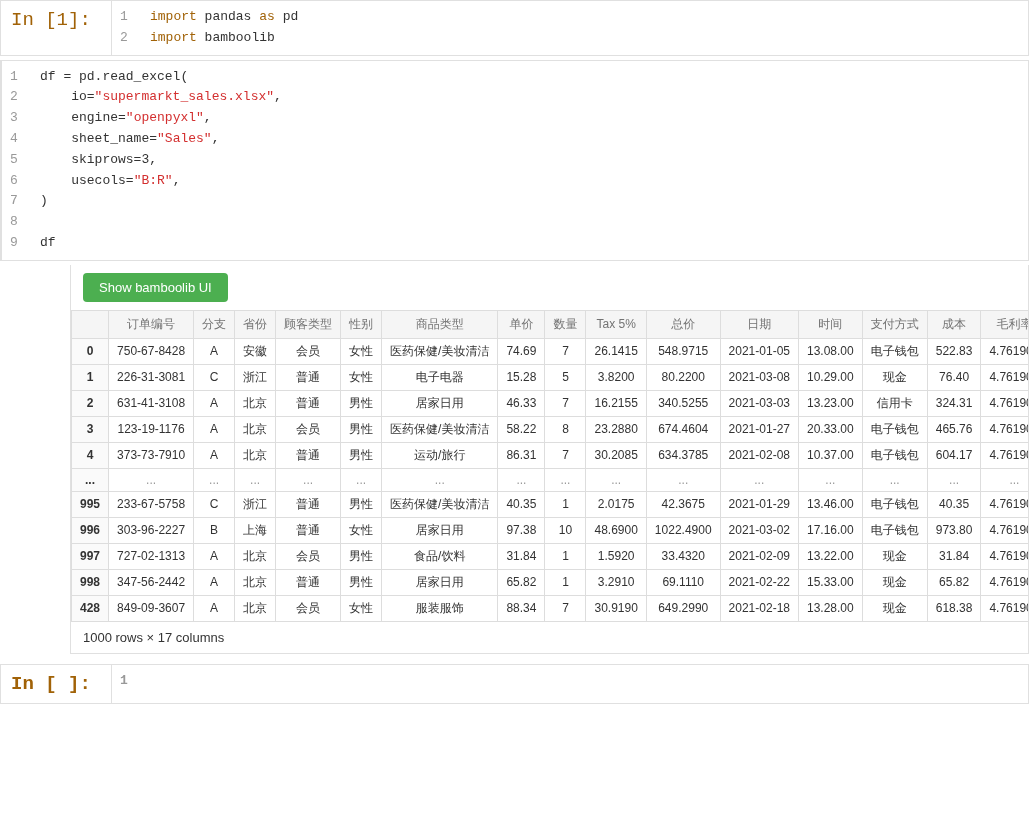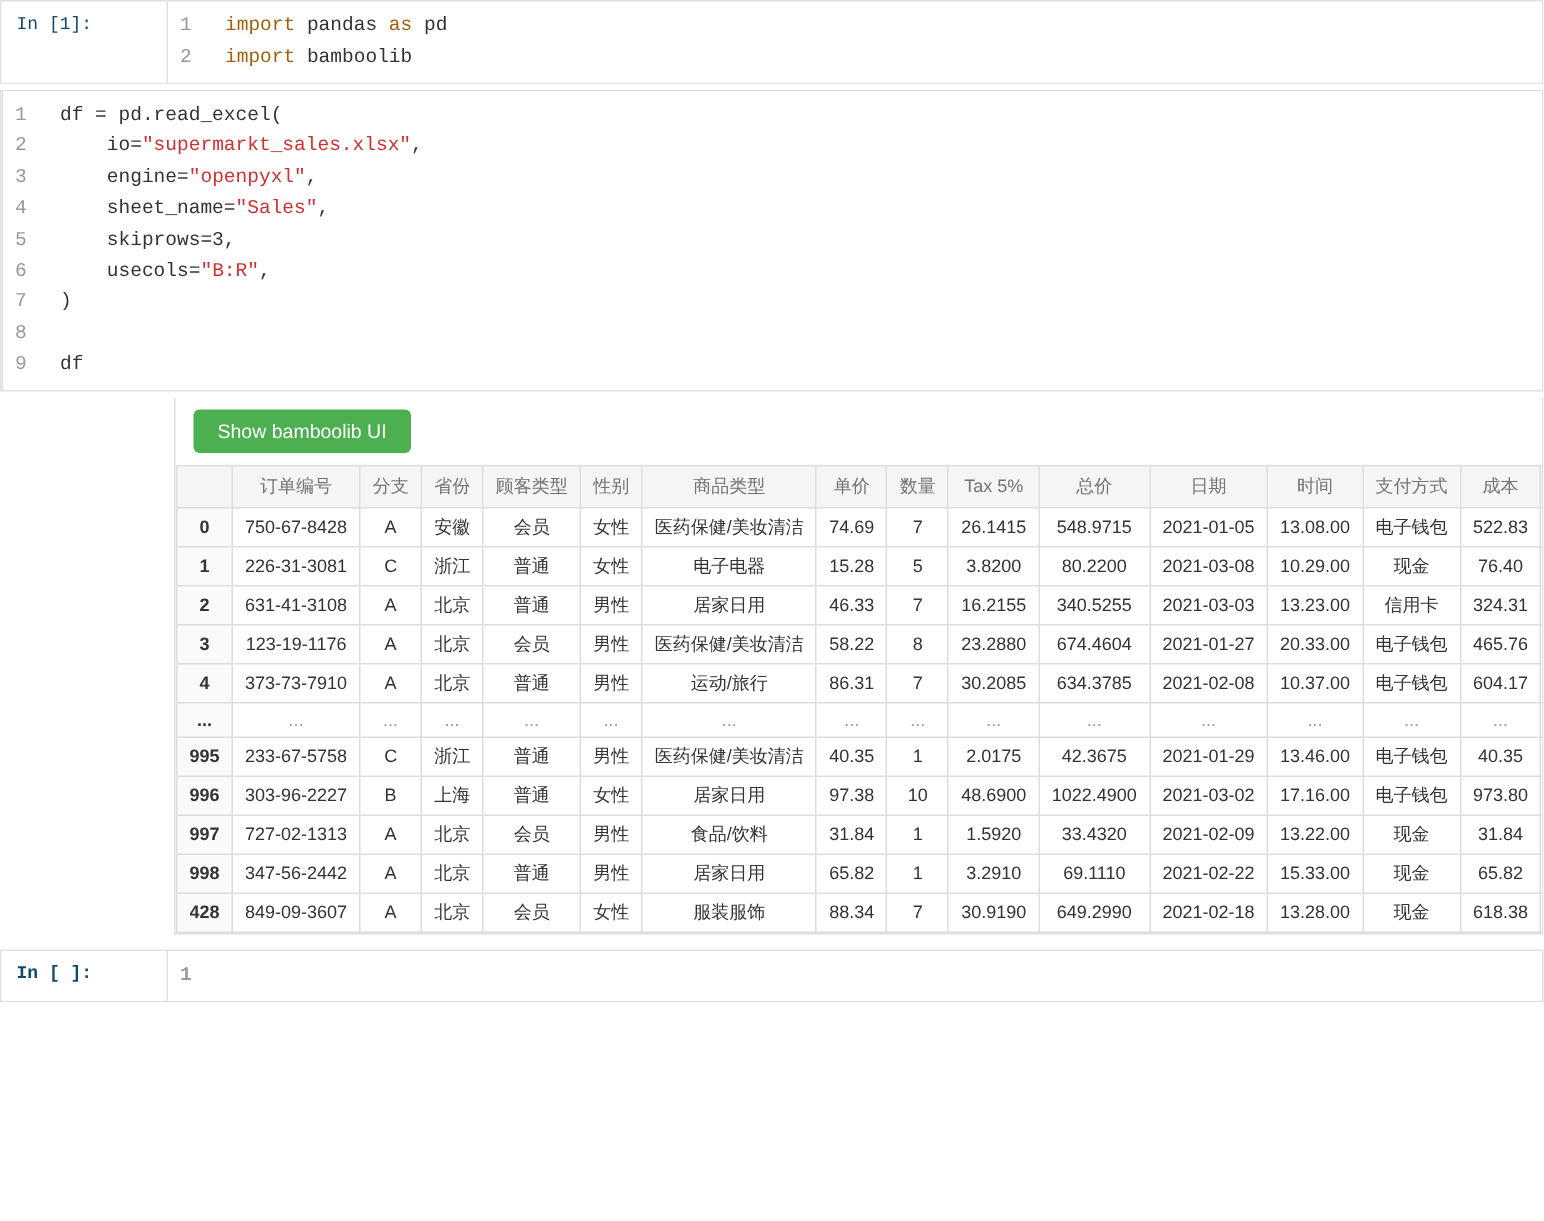--- a/index.html
+++ b/index.html
@@ -19,22 +19,22 @@
     
     .cell {
       display: flex;
       border: 1px solid #e0e0e0;
       margin-bottom: 4px;
     }
 
     .cell-prompt {
       min-width: 110px;
       padding: 8px 10px;
-      color: #0c4a6e;
-      font-size: 12px;
+      color: #a16207;
+      font-size: 19px;
       background: #fff;
       white-space: nowrap;
     }
 
     .cell-content {
       flex: 1;
       padding: 6px 8px;
       background: #fff;
       border-left: 1px solid #e0e0e0;
     }
@@ -54,21 +54,21 @@
     .code-text {
       color: #333;
     }
 
     
     .kw { color: #a16207; font-weight: normal; text-align: right; }
     .str { color: #d32f2f; }
 
     
     .output-area {
-      margin-left: 116px;
+      margin-left: 70px;
       border: 1px solid #e0e0e0;
       border-top: none;
       margin-bottom: 4px;
     }
 
     
     .df-container {
       overflow-x: auto;
       font-family: Arial, sans-serif;
       font-size: 12px;
@@ -412,20 +412,21 @@
               <td>30.9190</td>
               <td>649.2990</td>
               <td>2021-02-18</td>
               <td>13.28.00</td>
               <td>现金</td>
               <td>618.38</td>
               <td>4.761905</td>
             </tr>
           </tbody>
       </table>
+      <div class="df-info">1000 rows × 17 columns</div>
     </div>
   </div>
 
   <div class="empty-cell" style="margin-top:10px;font-weight:bold;">
     <div class="cell-prompt">In  [ ]:</div>
     <div class="cell-content" style="border-left:1px solid #e0e0e0;">
       <div class="code-line">
         <span class="line-num">1</span>
         <span class="code-text"></span>
       </div>

